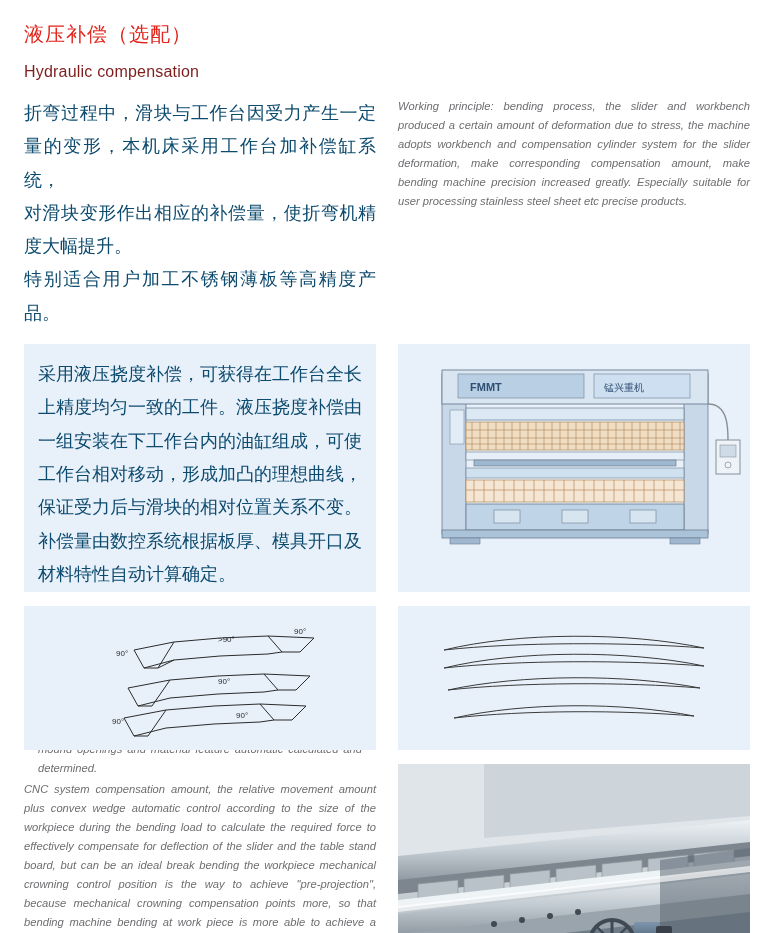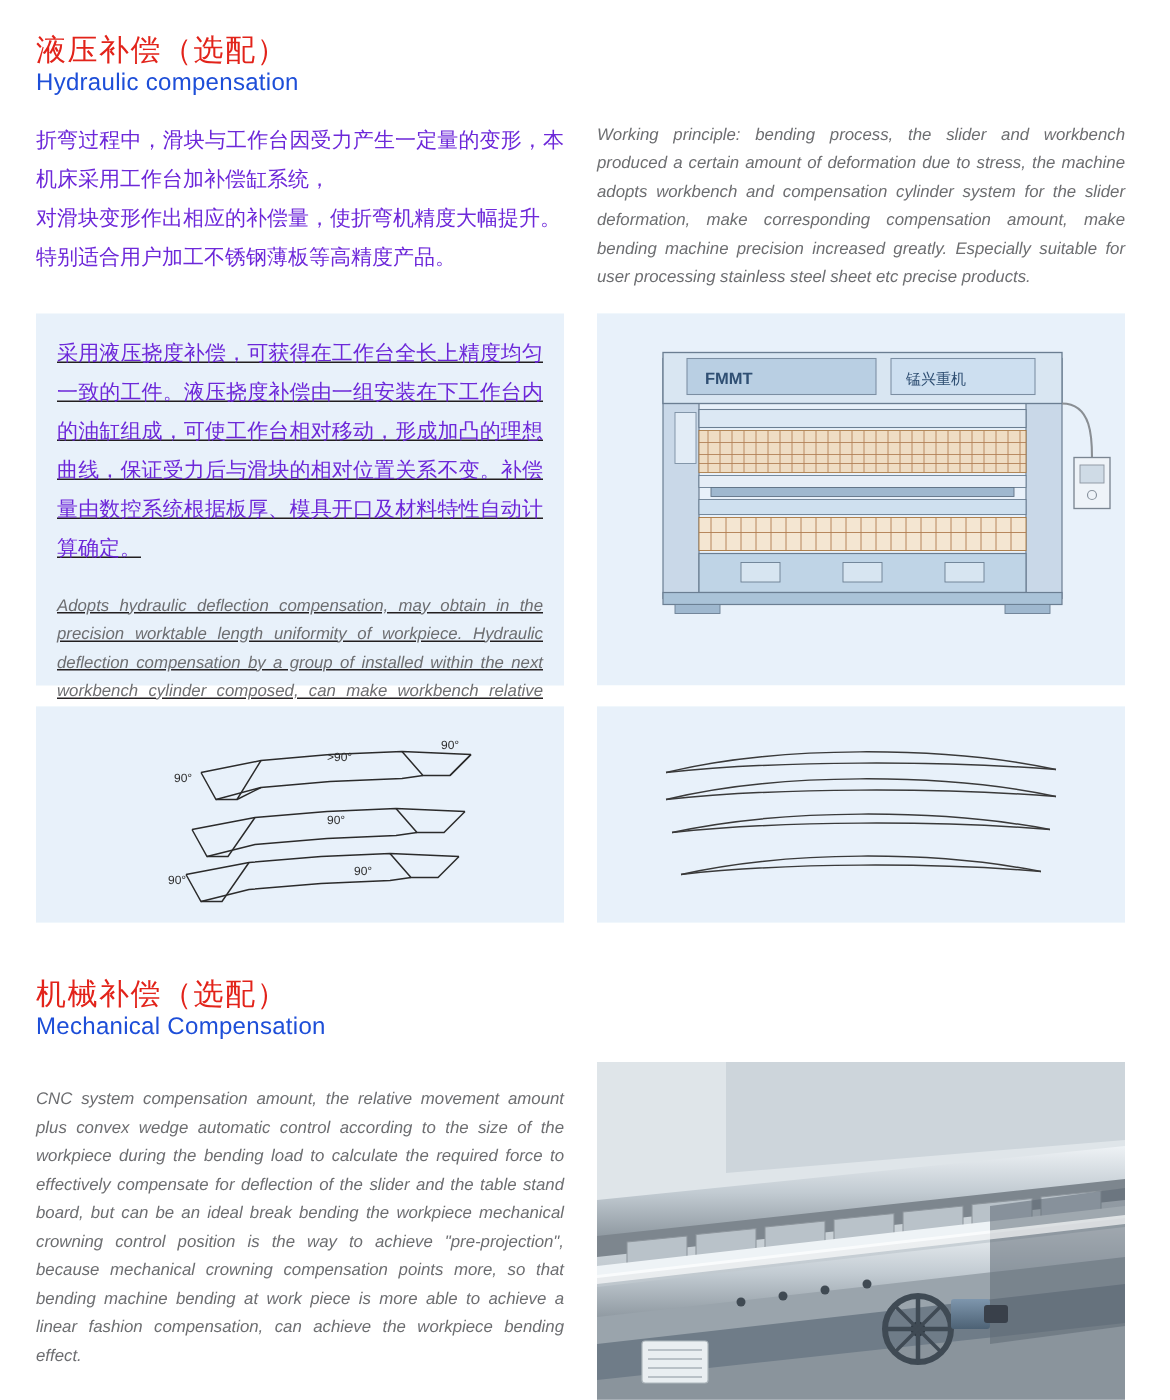--- a/index.html
+++ b/index.html
@@ -29,30 +29,30 @@
   }
   .sec-head .cn {
     font-size: 20px;
     font-weight: normal;
     color: #e2231a;
     letter-spacing: 1px;
     line-height: 1.25;
   }
   .sec-head .en {
     font-size: 16px;
-    color: #1d4ed8;
-    margin-top: 0;
+    color: #7f1d1d;
+    margin-top: 16px;
     letter-spacing: 0.2px;
   }
 
   
   .cn-text {
-    font-size: 14px;
+    font-size: 18px;
     line-height: 1.85;
-    color: #6d28d9;
+    color: #0c4a6e;
     text-align: justify;
   }
   .en-text {
     font-size: 11.2px;
     line-height: 1.7;
     color: #6d6e71;
     font-style: italic;
     text-align: justify;
   }
 
@@ -66,21 +66,20 @@
 
   .intro-row { margin-top: 16px; }
 
   
   .panel {
     background: #e8f1fa;
     box-sizing: border-box;
   }
   .panel-pad {
     padding: 14px 14px 14px 14px;
-    text-decoration: underline;
   }
 
   .block-row { margin-top: 14px; display: flex; gap: 22px; }
 
   
   .fig {
     display: block;
   }
 
   
@@ -271,24 +270,20 @@
           <path d="M46 62 C 120 54, 230 54, 306 60"></path>
           <path d="M50 84 C 124 68, 228 68, 302 82"></path>
           <path d="M50 84 C 124 76, 228 76, 302 82"></path>
           <path d="M56 112 C 128 96, 224 96, 296 110"></path>
           <path d="M56 112 C 128 104, 224 104, 296 110"></path>
         </g>
       </svg>
     </div>
   </div>
 
-  <div class="sec-head sec2">
-    <div class="cn">机械补偿（选配）</div>
-    <div class="en">Mechanical Compensation</div>
-  </div>
 
   <div class="sec2-row">
     <div class="col-left">
       <div class="en-text mt14">CNC system compensation amount, the relative movement amount plus convex wedge automatic control according to the size of the workpiece during the bending load to calculate the required force to effectively compensate for deflection of the slider and the table stand board, but can be an ideal break bending the workpiece mechanical crowning control position is the way to achieve "pre-projection", because mechanical crowning compensation points more, so that bending machine bending at work piece is more able to achieve a linear fashion compensation, can achieve the workpiece bending effect.</div>
     </div>
 
     <div class="col-right">
       <div class="photo">
         <svg width="352" height="236" viewBox="0 0 352 236">
           <defs>

